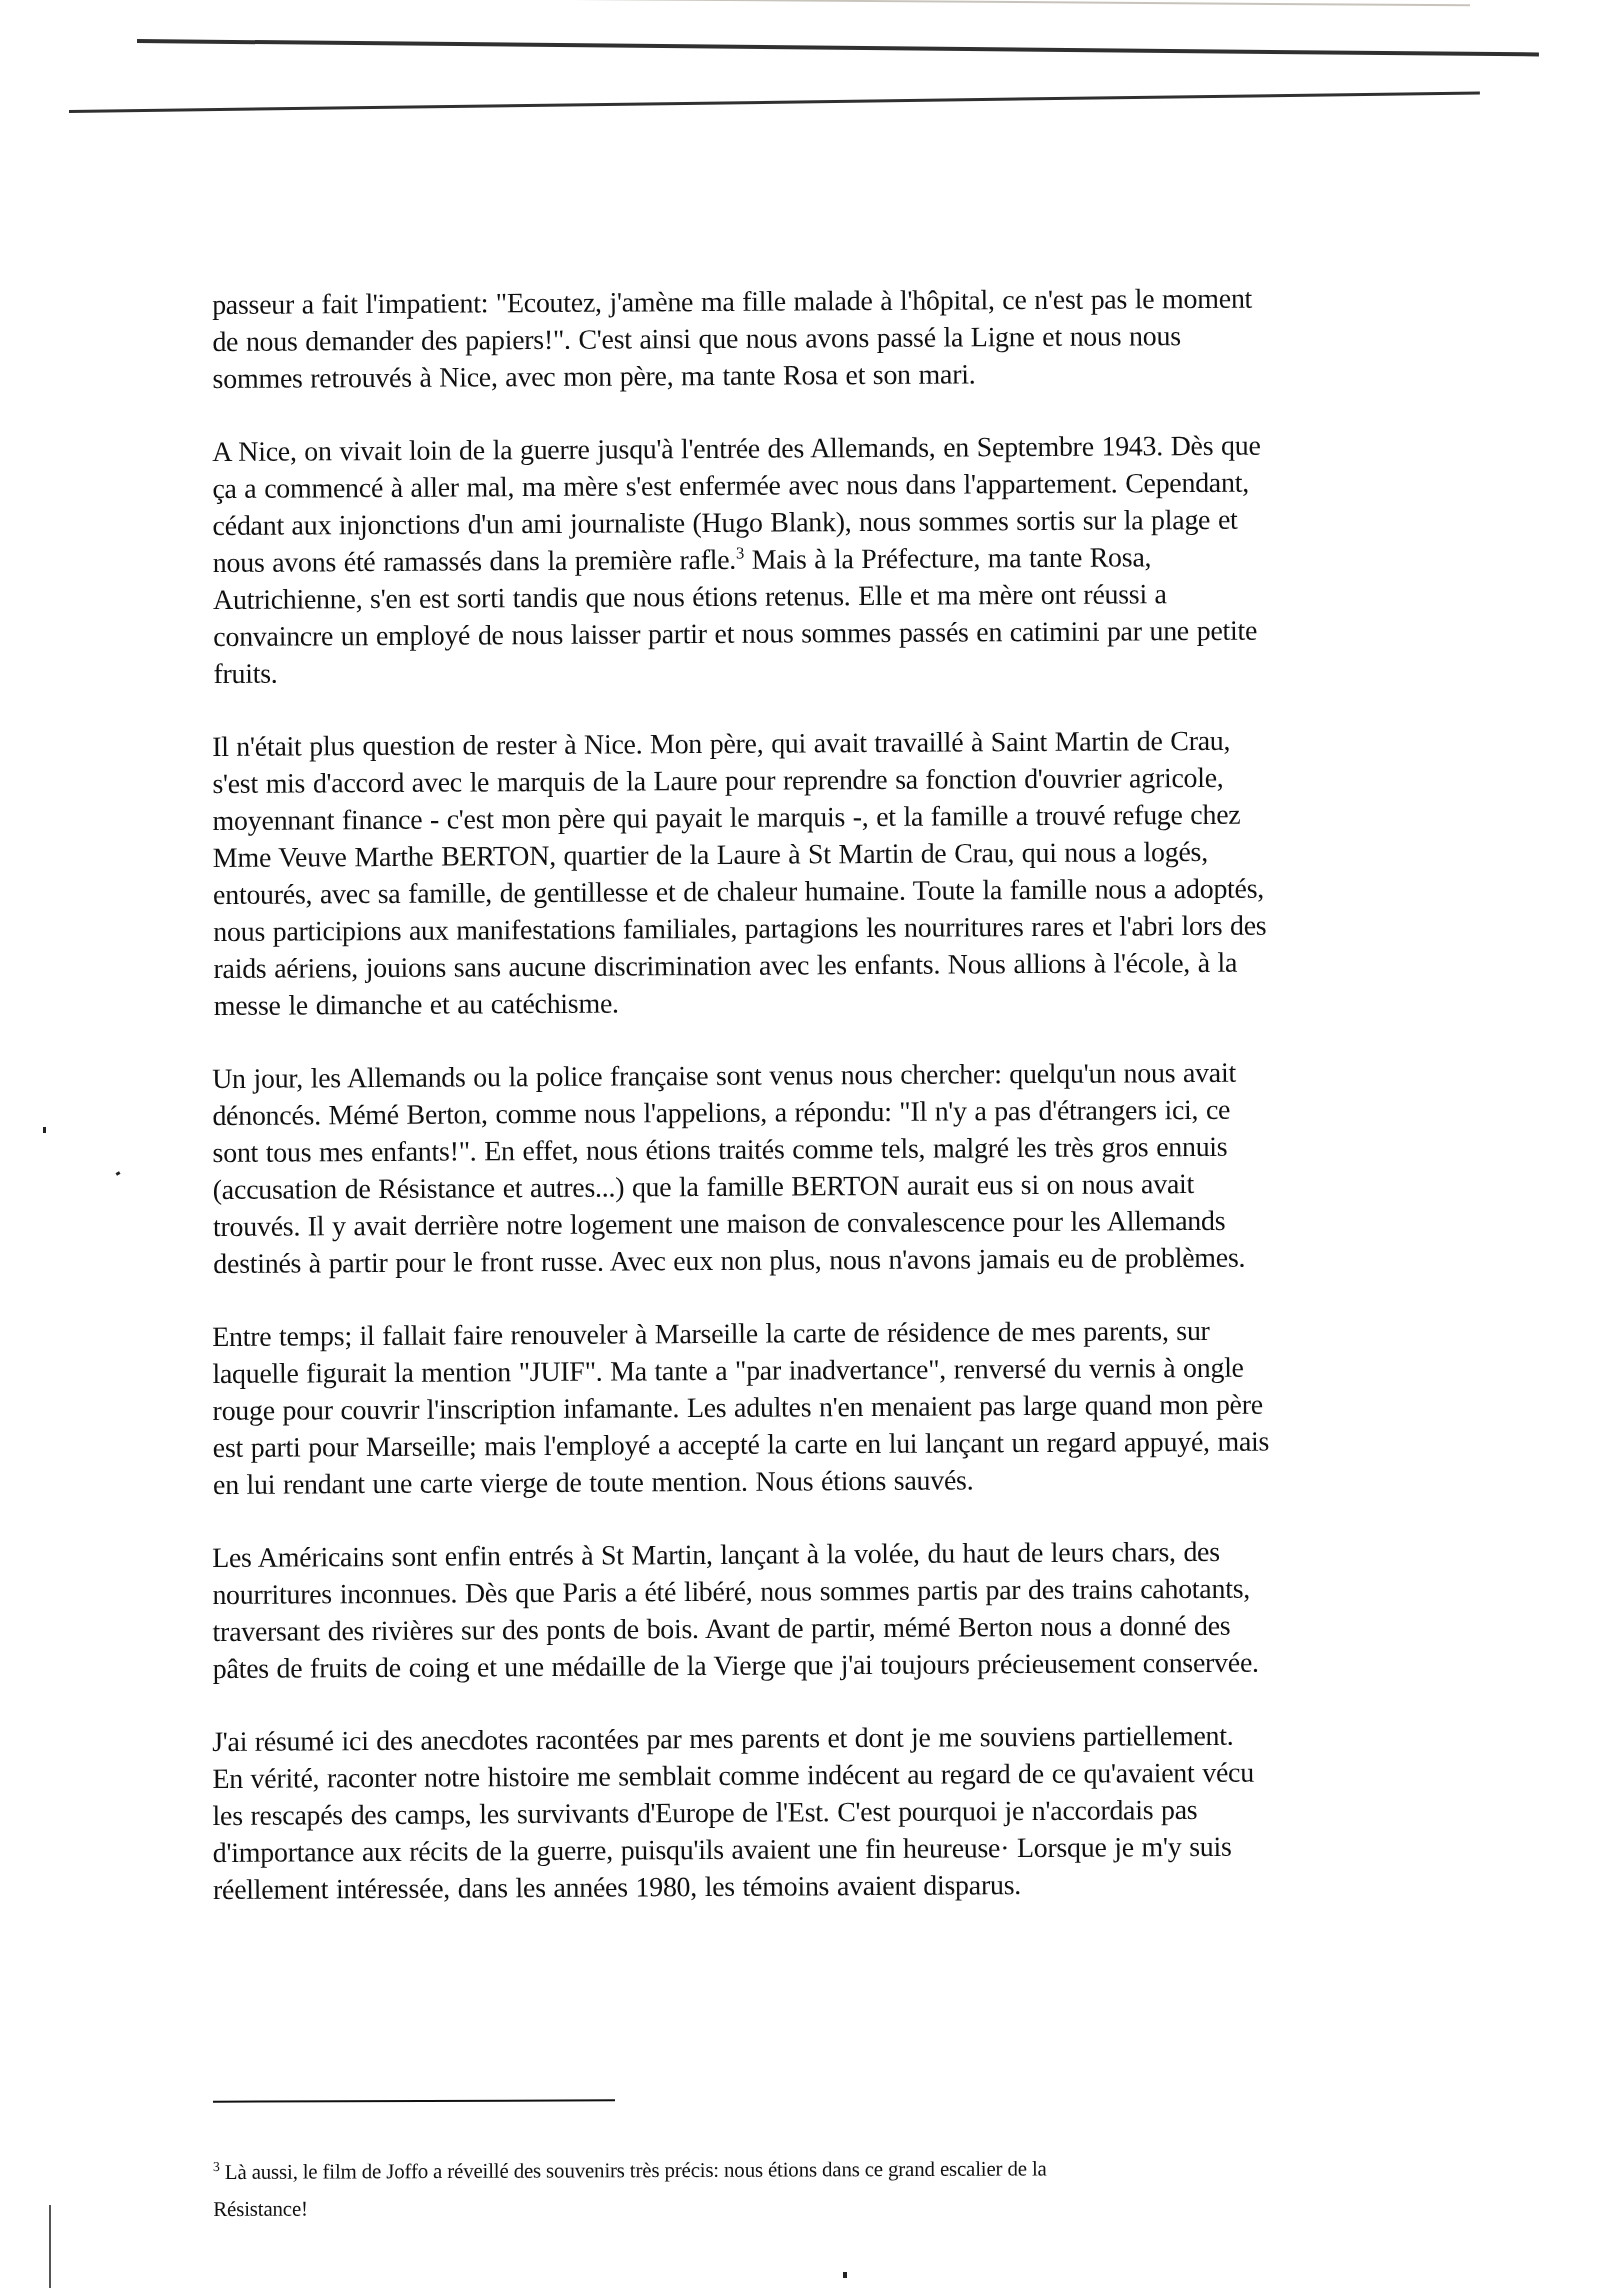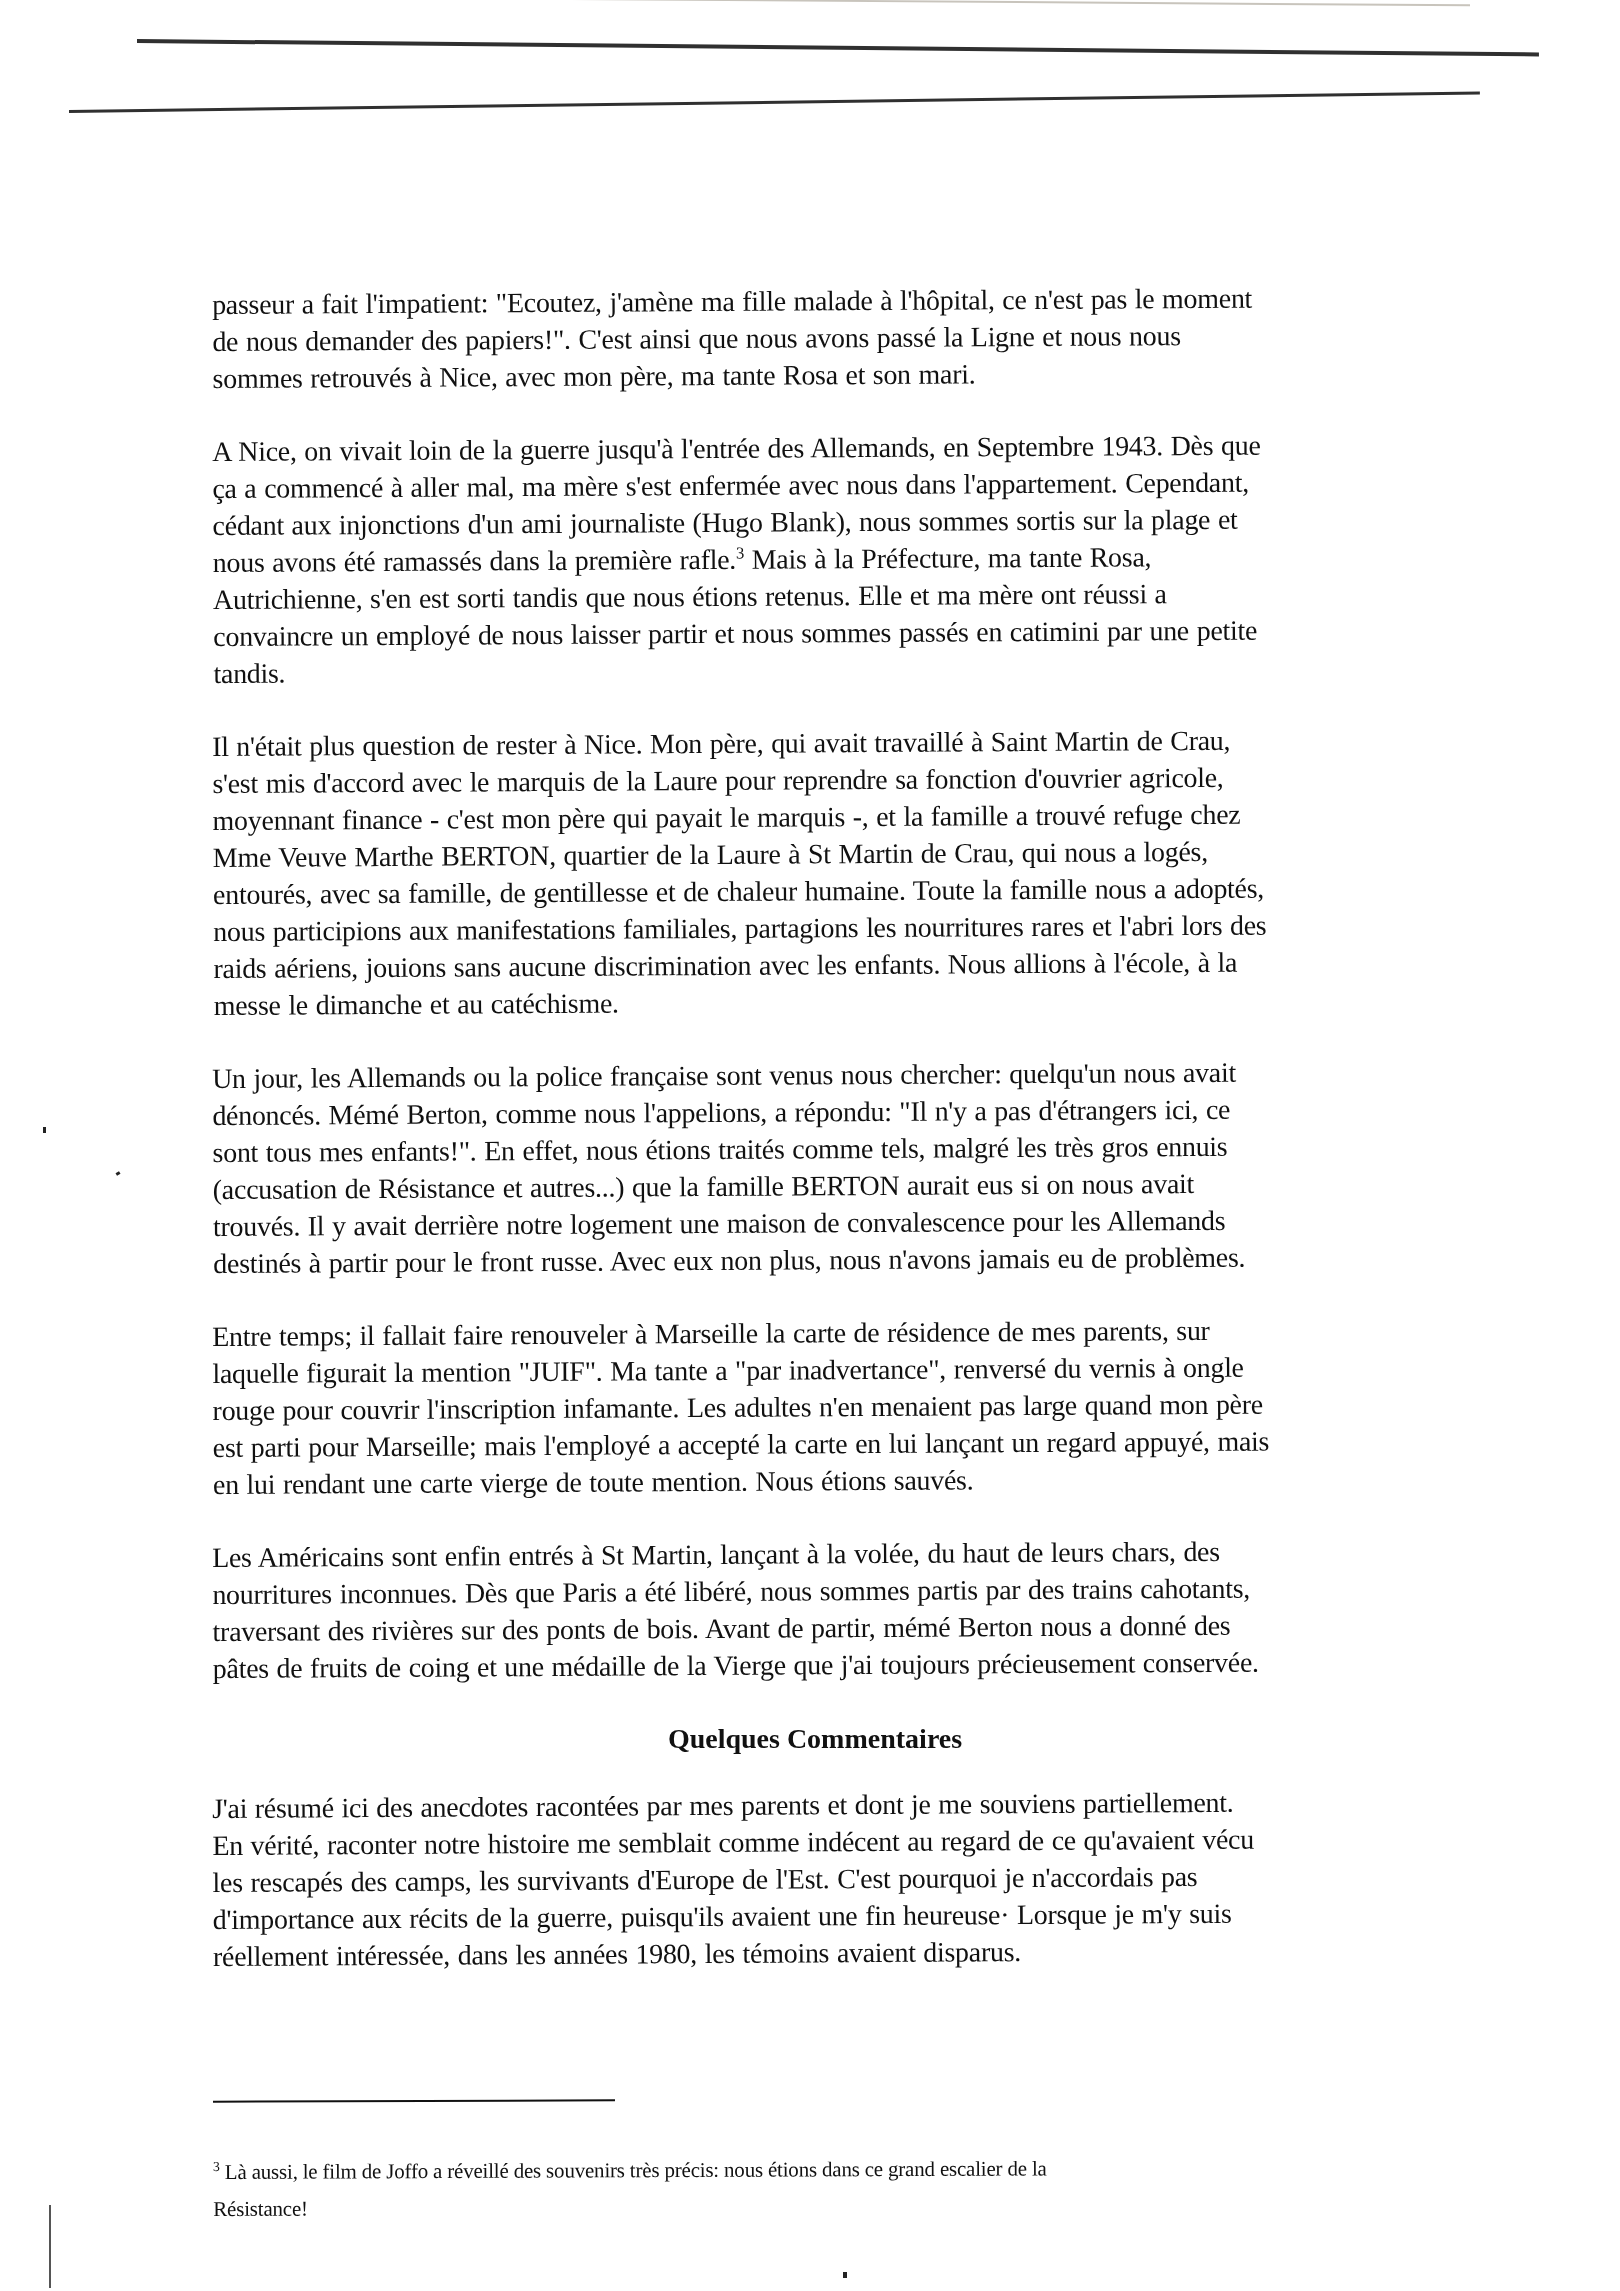--- a/index.html
+++ b/index.html
@@ -36,21 +36,21 @@
     <span>sommes retrouvés à Nice, avec mon père, ma tante Rosa et son mari.</span>
   </p>
 
   <p class="para">
     <span>A Nice, on vivait loin de la guerre jusqu'à l'entrée des Allemands, en Septembre 1943. Dès que</span><br>
     <span>ça a commencé à aller mal, ma mère s'est enfermée avec nous dans l'appartement. Cependant,</span><br>
     <span>cédant aux injonctions d'un ami journaliste (Hugo Blank), nous sommes sortis sur la plage et</span><br>
     <span>nous avons été ramassés dans la première rafle.</span><sup>3</sup><span> Mais à la Préfecture, ma tante Rosa,</span><br>
     <span>Autrichienne, s'en est sorti tandis que nous étions retenus. Elle et ma mère ont réussi a</span><br>
     <span>convaincre un employé de nous laisser partir et nous sommes passés en catimini par une petite</span><br>
-    <span>tandis.</span>
+    <span>fruits.</span>
   </p>
 
   <p class="para">
     <span>Il n'était plus question de rester à Nice. Mon père, qui avait travaillé à Saint Martin de Crau,</span><br>
     <span>s'est mis d'accord avec le marquis de la Laure pour reprendre sa fonction d'ouvrier agricole,</span><br>
     <span>moyennant finance - c'est mon père qui payait le marquis -, et la famille a trouvé refuge chez</span><br>
     <span>Mme Veuve Marthe BERTON, quartier de la Laure à St Martin de Crau, qui nous a logés,</span><br>
     <span>entourés, avec sa famille, de gentillesse et de chaleur humaine. Toute la famille nous a adoptés,</span><br>
     <span>nous participions aux manifestations familiales, partagions les nourritures rares et l'abri lors des</span><br>
     <span>raids aériens, jouions sans aucune discrimination avec les enfants. Nous allions à l'école, à la</span><br>
@@ -74,21 +74,20 @@
     <span>en lui rendant une carte vierge de toute mention. Nous étions sauvés.</span>
   </p>
 
   <p class="para">
     <span>Les Américains sont enfin entrés à St Martin, lançant à la volée, du haut de leurs chars, des</span><br>
     <span>nourritures inconnues. Dès que Paris a été libéré, nous sommes partis par des trains cahotants,</span><br>
     <span>traversant des rivières sur des ponts de bois. Avant de partir, mémé Berton nous a donné des</span><br>
     <span>pâtes de fruits de coing et une médaille de la Vierge que j'ai toujours précieusement conservée.</span>
   </p>
 
-  <h2 class="heading">Quelques Commentaires</h2>
 
   <p class="para">
     <span>J'ai résumé ici des anecdotes racontées par mes parents et dont je me souviens partiellement.</span><br>
     <span>En vérité, raconter notre histoire me semblait comme indécent au regard de ce qu'avaient vécu</span><br>
     <span>les rescapés des camps, les survivants d'Europe de l'Est. C'est pourquoi je n'accordais pas</span><br>
     <span>d'importance aux récits de la guerre, puisqu'ils avaient une fin heureuse· Lorsque je m'y suis</span><br>
     <span>réellement intéressée, dans les années 1980, les témoins avaient disparus.</span>
   </p>
 </div>
 

